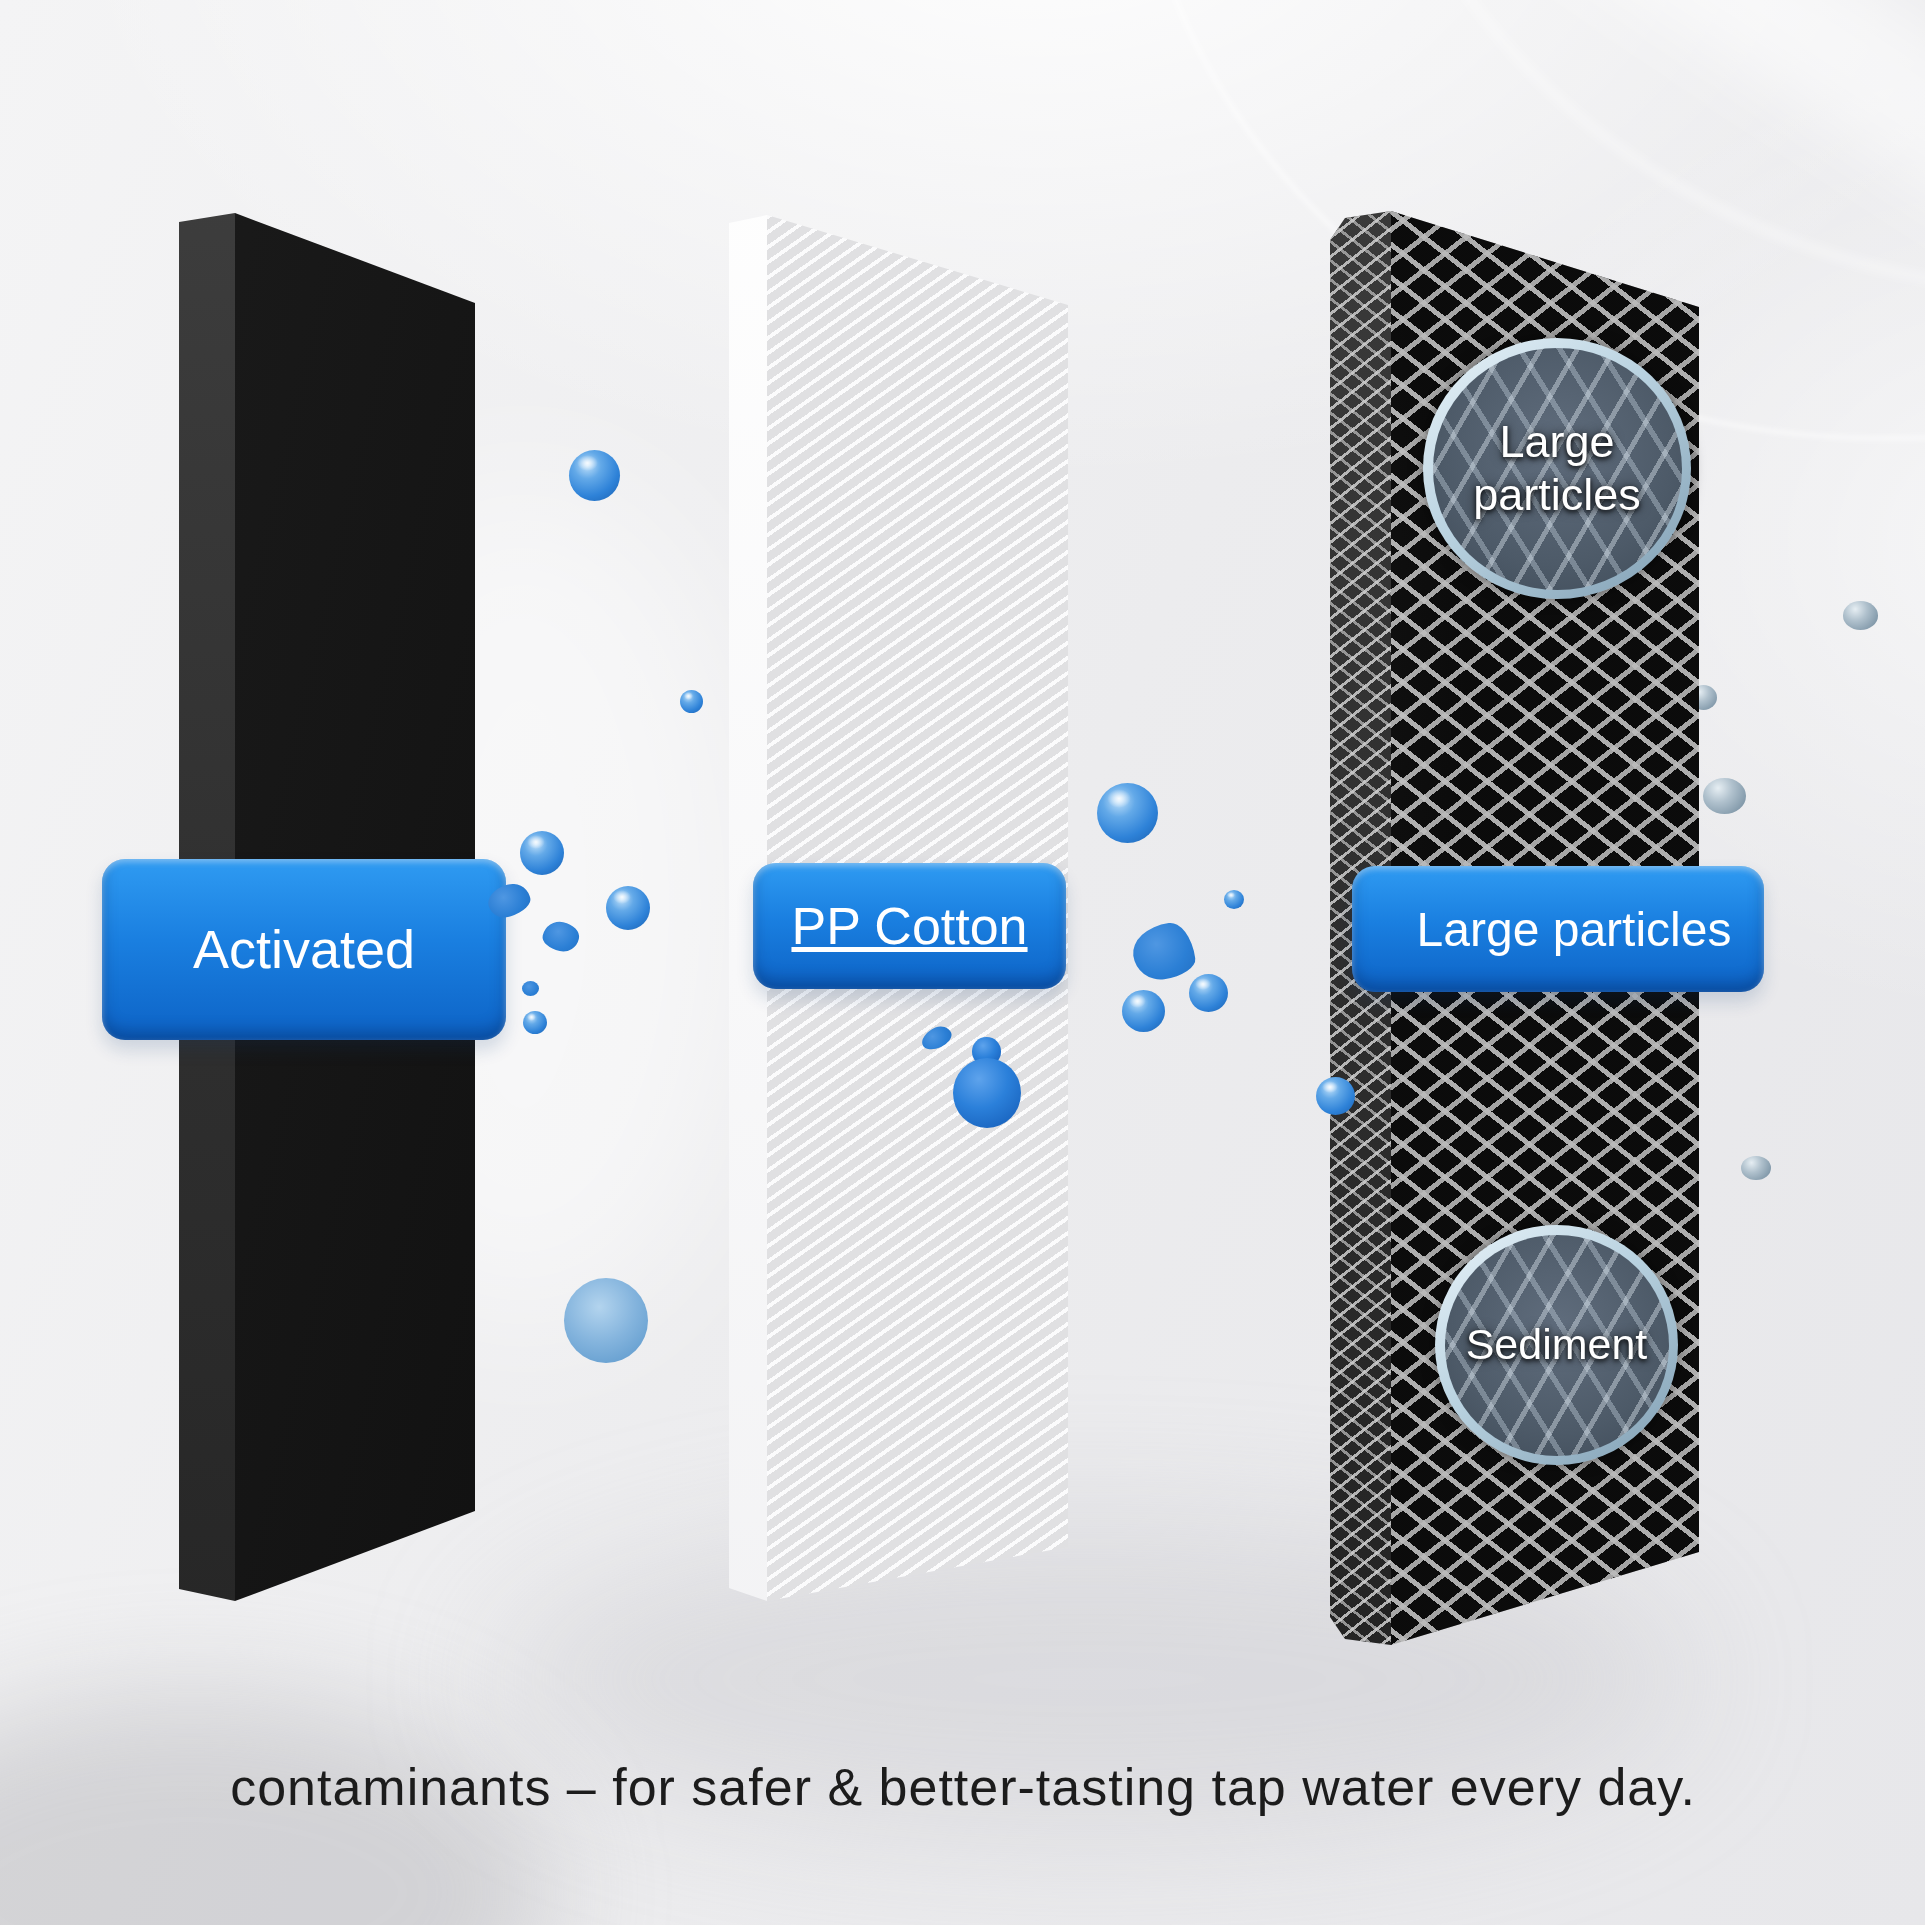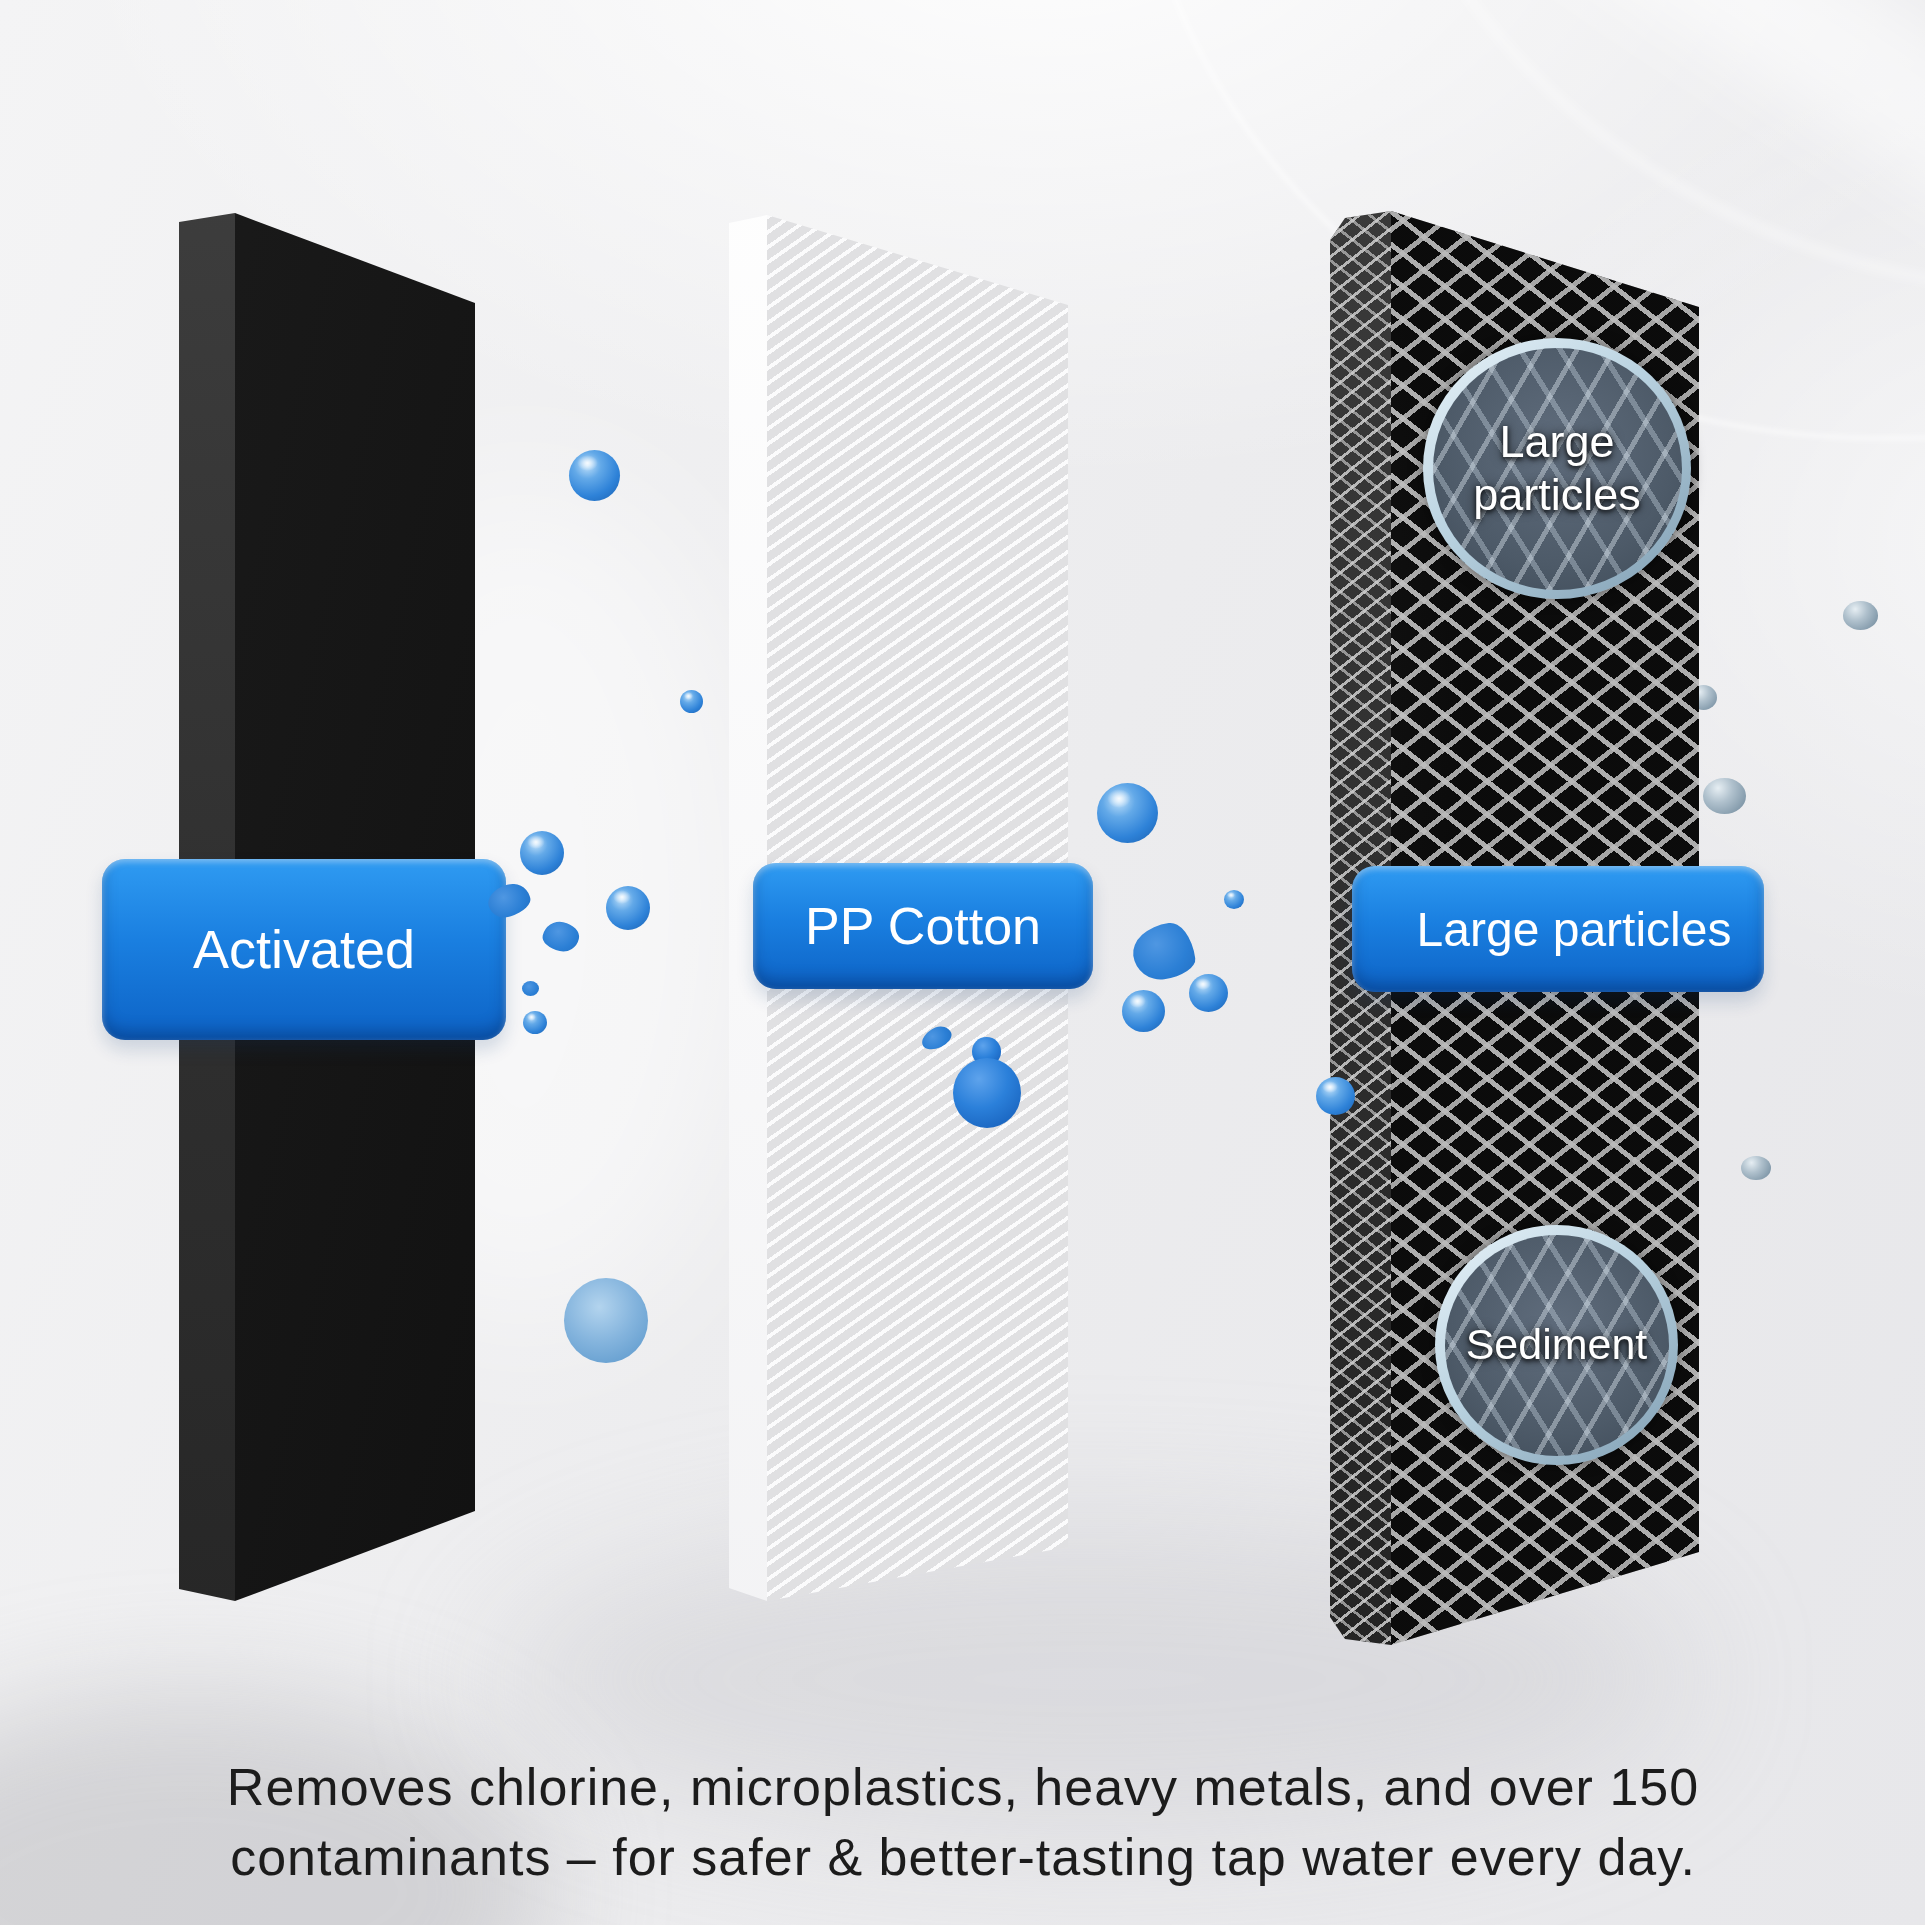--- a/index.html
+++ b/index.html
@@ -60,21 +60,21 @@
       radial-gradient(circle at 50% 42%,#606d7d 0%,#4d5a68 62%,#3d4956 100%);}
   .badge-text{color:#ffffff;font-size:45px;line-height:1.16;font-weight:500;
     text-shadow:0 1.9px 4.8px rgba(0,0,0,.95),0 0 11.4px rgba(0,0,0,.65);}
   .badge-bottom .badge-text{font-size:43px;}
   
   .chip{position:absolute;z-index:30;border-radius:23px;display:flex;align-items:center;
     justify-content:center;text-align:center;color:#ffffff;font-weight:500;
     background:linear-gradient(180deg,var(--chip_blue_top,#2f9bf2) 0%,#1a7fe0 45%,var(--chip_blue_bottom,#0d63c6) 100%);
     box-shadow:inset 0 2.9px 6.7px rgba(255,255,255,.4),inset 0 -8.6px 15px rgba(0,30,80,.35),0 9.5px 17px rgba(20,60,120,.16);}
   .chip-carbon{left:102px;top:859px;width:404px;height:181px;font-size:54px;line-height:1.2;}
-  .chip-pp{left:753px;top:863px;width:340px;height:126px;font-size:52px;}
+  .chip-pp{left:753px;top:863px;width:313px;height:126px;font-size:52px;text-decoration:underline;}
   .chip-mesh{left:1352px;top:866px;width:380px;height:126px;font-size:48px;padding-left:32px;}
   
   .drop{position:absolute;z-index:40;border-radius:50%;}
   .bub{background:radial-gradient(circle at 36% 30%,#bfe0fa 0%,#63a9e8 28%,#2e82d8 64%,#1a5fae 100%);}
   .bub::after{content:"";position:absolute;left:16%;top:10%;width:40%;height:32%;border-radius:50%;
     background:radial-gradient(rgba(255,255,255,.9),rgba(255,255,255,0) 70%);}
   .soft{background:radial-gradient(circle at 42% 34%,#b3d4ee 0%,#84b4dd 48%,#6aa2d2 78%,#5d95c6 100%);}
   .steel{background:radial-gradient(circle at 35% 28%,#e6eef3 0%,#b0c1cd 38%,#8aa0b0 72%,#6c8497 100%);}
   .splat{background:radial-gradient(circle at 40% 35%,#4f97e2 0%,#2b7fd5 60%,#2270c4 100%);}
   .deep{background:radial-gradient(circle at 38% 30%,#5ea3ec 0%,#2b80da 45%,#1b67c2 80%,#155ab0 100%);}
@@ -151,18 +151,17 @@
   <div class="drop bub" style="left:1122px;top:990px;width:43px;height:42px;"></div>
   <div class="drop bub" style="left:1189px;top:974px;width:39px;height:38px;"></div>
   <div class="drop bub" style="left:1316px;top:1077px;width:39px;height:38px;"></div>
 
   <div class="drop steel" style="left:1843px;top:601px;width:35px;height:28.5px;"></div>
   <div class="drop steel behind" style="left:1690px;top:685px;width:27px;height:25px;"></div>
   <div class="drop steel" style="left:1703px;top:778px;width:43px;height:36px;"></div>
   <div class="drop steel" style="left:1741px;top:1156px;width:29.5px;height:24px;"></div>
 
   <div class="caption">
-    <span>Removes chlorine, microplastics, heavy metals, and over 150</span>
     <span>contaminants – for safer &amp; better-tasting tap water every day.</span>
   </div>
 
 </div>
 
 
 </body></html>

